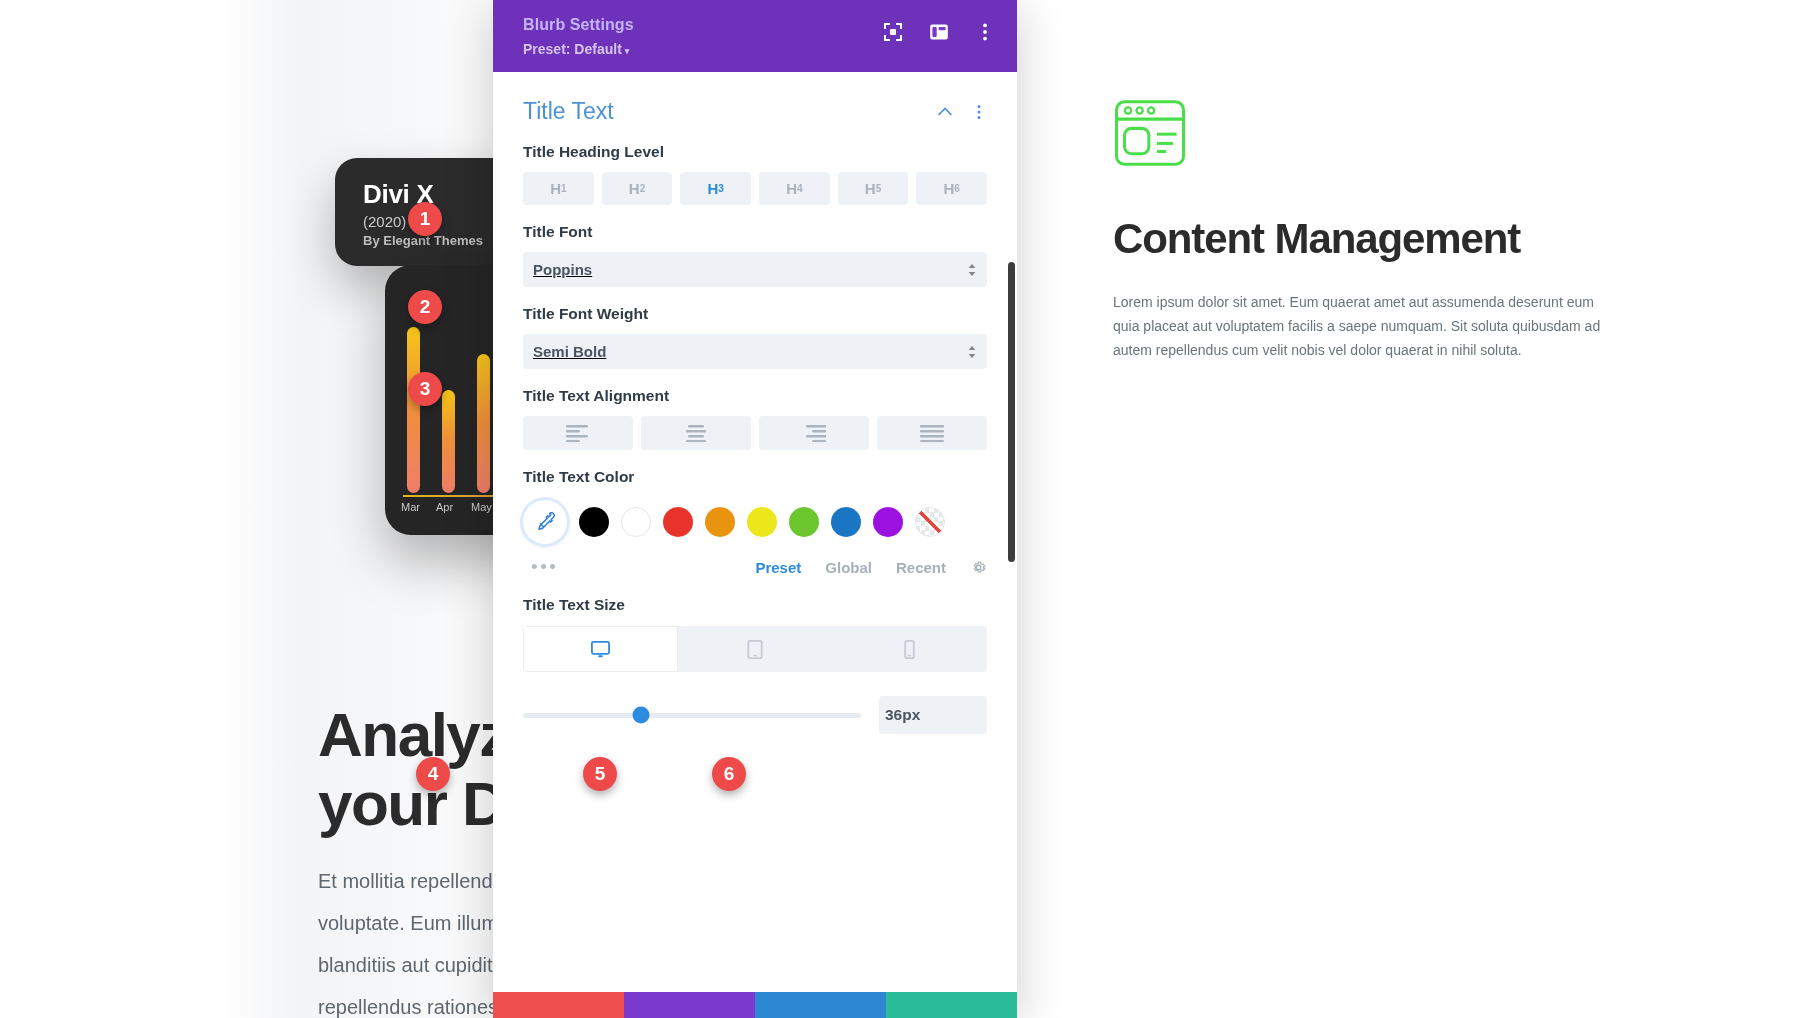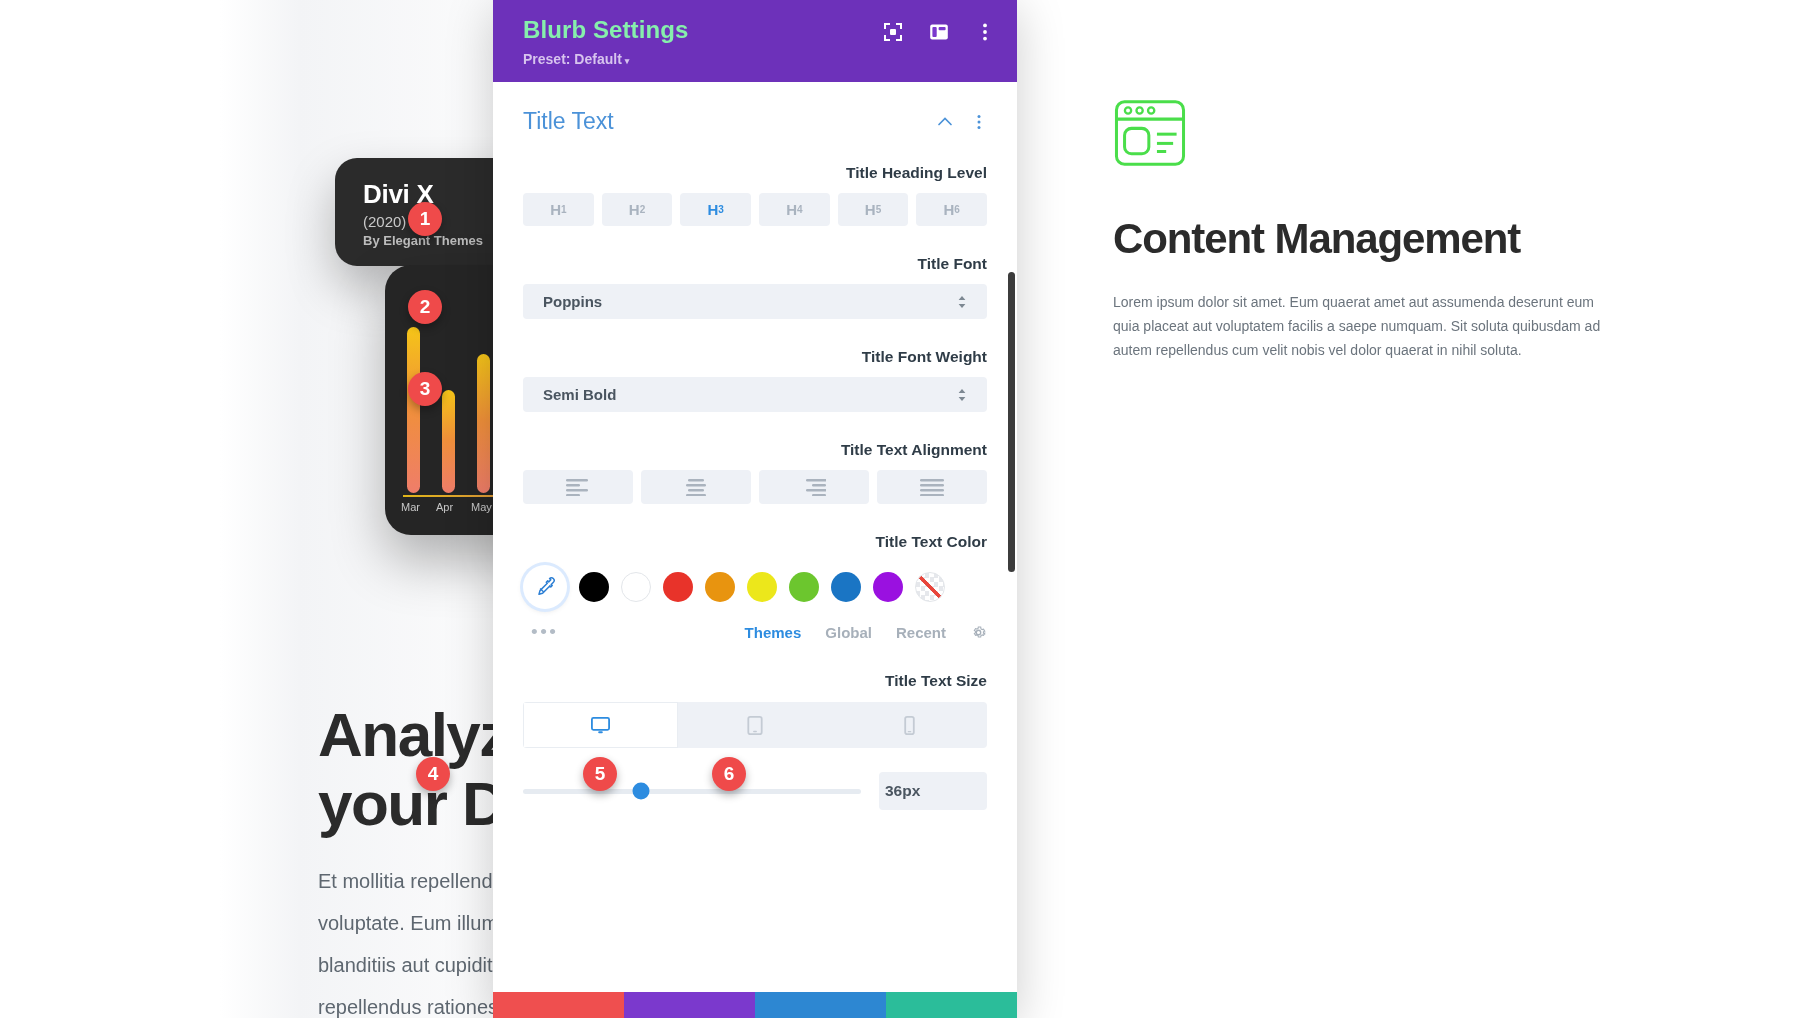--- a/index.html
+++ b/index.html
@@ -80,21 +80,21 @@
   #modal {
     position: absolute; left: 493px; top: 0; width: 524px; height: 1018px;
     background: #fff; box-shadow: 0 8px 46px rgba(0,0,0,.2);
     display: flex; flex-direction: column; overflow: hidden;
   }
   .modal-header {
     background: #6d31ba; padding: 16px 22px 15px 30px;
     display: flex; align-items: flex-start; justify-content: space-between;
   }
   .mh-left { display: flex; flex-direction: column; }
-  .mh-title { color: #86efac; font-size: 24px; font-weight: 700; letter-spacing: .1px; }
+  .mh-title { color: #c4b5fd; font-size: 16px; font-weight: 700; letter-spacing: .1px; }
   .mh-preset { color: #d7c4ee; font-size: 14px; font-weight: 700; margin-top: 7px; }
   .mh-preset .caret { font-size: 9px; margin-left: 3px; }
   .mh-icons { display: flex; align-items: center; gap: 26px; margin-top: 6px; }
   .mh-icon { width: 20px; height: 20px; cursor: pointer; display:block; }
 
   .modal-tabs { display: flex; background: #7b39cd; }
   .mtab {
     padding: 15px 0 16px; color: #fff; font-size: 16px; font-weight: 700;
     text-align: center; cursor: pointer; flex: 0 0 auto;
   }
@@ -110,21 +110,21 @@
     position: absolute; top: 130px; left: 0; width: 7px; height: 300px;
     background: #3c3c3c; border-radius: 4px;
   }
 
   
   .section-head { display: flex; align-items: center; justify-content: space-between; }
   .section-title { color: #4b92d8; font-size: 23px; font-weight: 400; }
   .section-tools { display: flex; align-items: center; gap: 18px; color: #4b92d8; }
   .sec-ico { width: 16px; height: 16px; cursor: pointer; }
 
-  .field { margin-top: 29px; text-align: right; }
+  .field { margin-top: 18px; }
   .field-label { font-size: 15.5px; font-weight: 700; color: #2f3c47; }
 
   .btn-row { display: flex; gap: 8px; margin-top: 11px; }
   .opt-btn {
     flex: 1; height: 33px; background: #eef1f6; border-radius: 4px;
     display: flex; align-items: center; justify-content: center;
     font-size: 15px; color: #a9b3bf; font-weight: 700; cursor: pointer; user-select: none;
   }
   .opt-btn.active { color: #2d8ce0; background: #eef1f6; }
   .opt-btn .sub { font-size: 10px; vertical-align: sub; }
@@ -136,21 +136,21 @@
 
   .align-row { display: flex; gap: 8px; margin-top: 11px; }
   .align-btn {
     flex: 1; height: 34px; background: #eef1f6; border-radius: 4px;
     display: flex; align-items: center; justify-content: center; cursor: pointer;
   }
 
   .select-box {
     margin-top: 11px; height: 35px; background: #eef1f6; border-radius: 4px;
     display: flex; align-items: center; justify-content: space-between;
-    padding: 0 20px; cursor: pointer;
+    padding: 0 10px; cursor: pointer; text-decoration: underline;
   }
   .select-val { font-size: 15px; color: #4a5560; font-weight: 700; }
   .spinner { display: flex; flex-direction: column; gap: 3px; color: #7d8893; }
 
   
   .color-row { display: flex; align-items: center; gap: 12px; margin-top: 14px; }
   .eyedrop-wrap {
     width: 44px; height: 44px; border-radius: 50%; background: #fff;
     box-shadow: 0 0 0 3px #dbeafe, 0 2px 6px rgba(0,0,0,.12);
     display: flex; align-items: center; justify-content: center; cursor: pointer; flex: 0 0 auto;
@@ -393,21 +393,21 @@
               <div class="swatch" style="background: rgb(232, 148, 15);"></div>
               <div class="swatch" style="background: rgb(236, 231, 27);"></div>
               <div class="swatch" style="background: rgb(108, 198, 46);"></div>
               <div class="swatch" style="background: rgb(26, 117, 196);"></div>
               <div class="swatch" style="background: rgb(154, 17, 224);"></div>
               <div class="swatch none"></div>
             </div>
           <div class="color-meta">
             <div class="dots3">•••</div>
             <div class="cmeta-right" id="color-tabs">
-                <div class="cm-tab active">Themes</div>
+                <div class="cm-tab active">Preset</div>
                 <div class="cm-tab">Global</div>
                 <div class="cm-tab">Recent</div>
                 <svg width="17" height="17" viewBox="0 0 20 20">
      <path d="M10 6.6a3.4 3.4 0 100 6.8 3.4 3.4 0 000-6.8zm0 5.2a1.8 1.8 0 110-3.6 1.8 1.8 0 010 3.6z" fill="#a7b0ba"></path>
      <path d="M17.3 11.6l-1.5-.8a6 6 0 000-1.6l1.5-.8-1.4-2.4-1.6.6a6 6 0 00-1.4-.8L12.6 3.5H9.8l-.3 1.7a6 6 0 00-1.4.8l-1.6-.6L5.1 7.8l1.5.8a6 6 0 000 1.6l-1.5.8 1.4 2.4 1.6-.6a6 6 0 001.4.8l.3 1.7h2.8l.3-1.7a6 6 0 001.4-.8l1.6.6 1.4-2.4z" fill="none" stroke="#a7b0ba" stroke-width="1.3"></path>
    </svg>
               </div>
           </div>
         </div>
 

